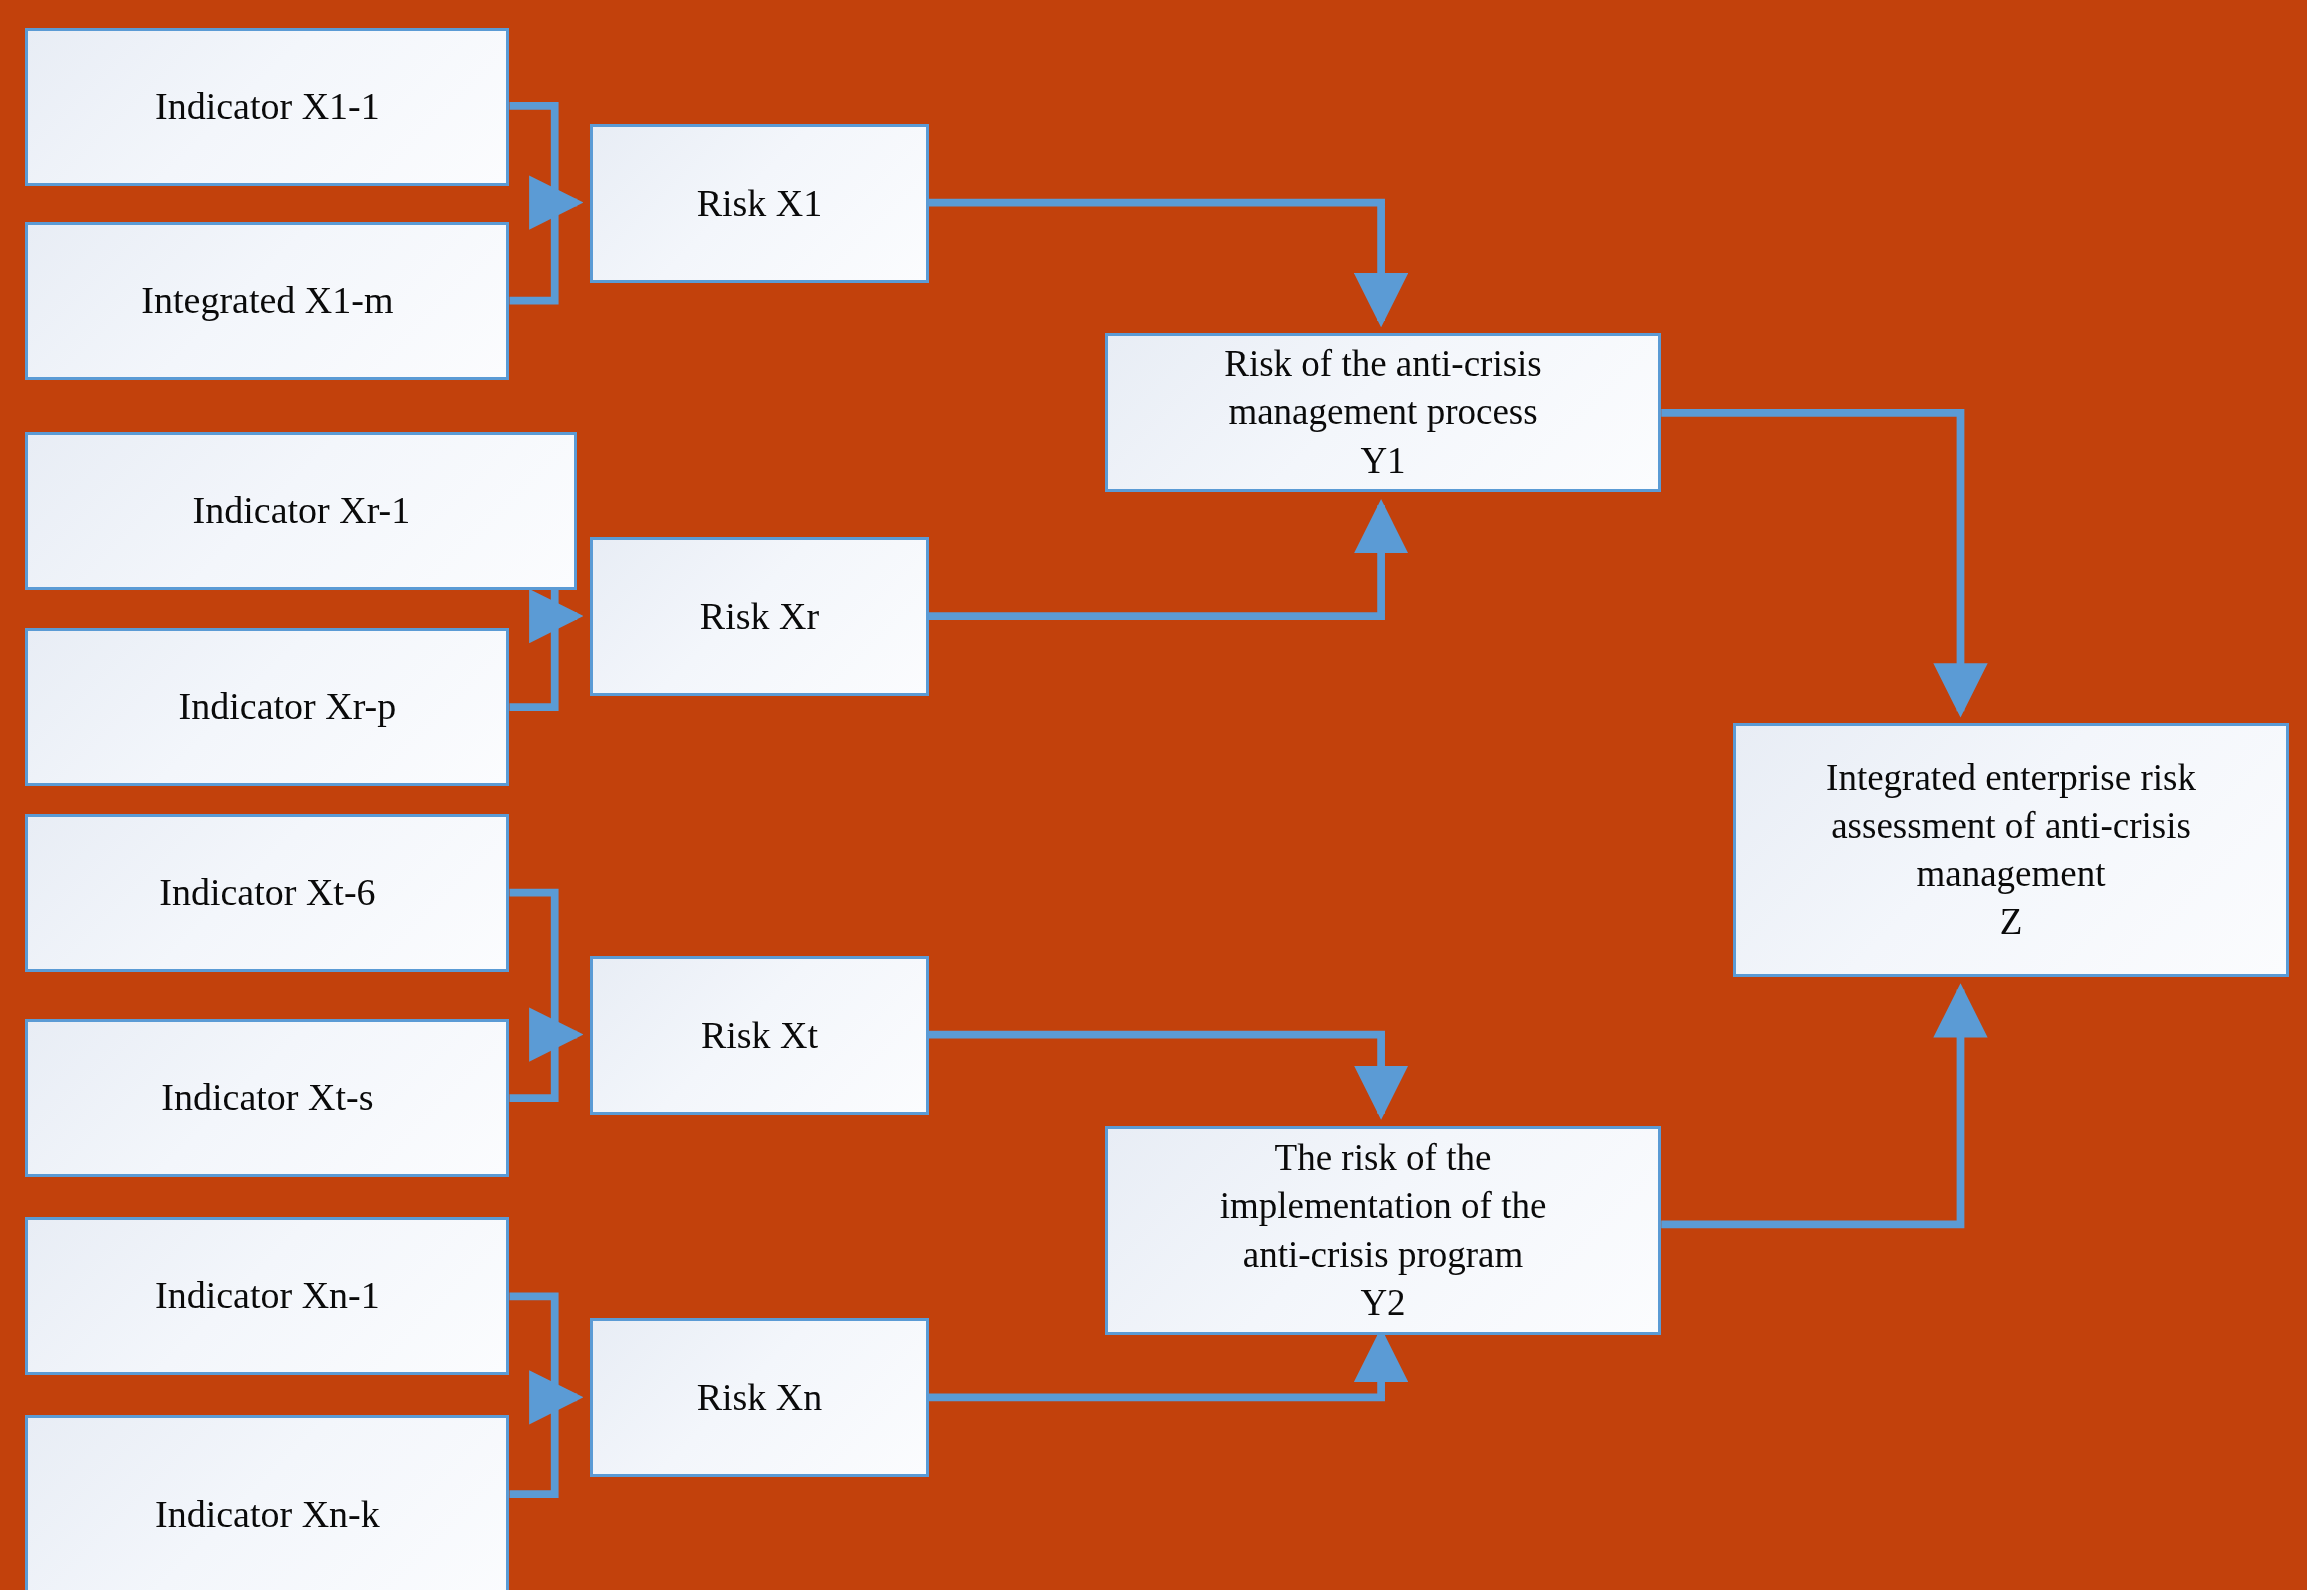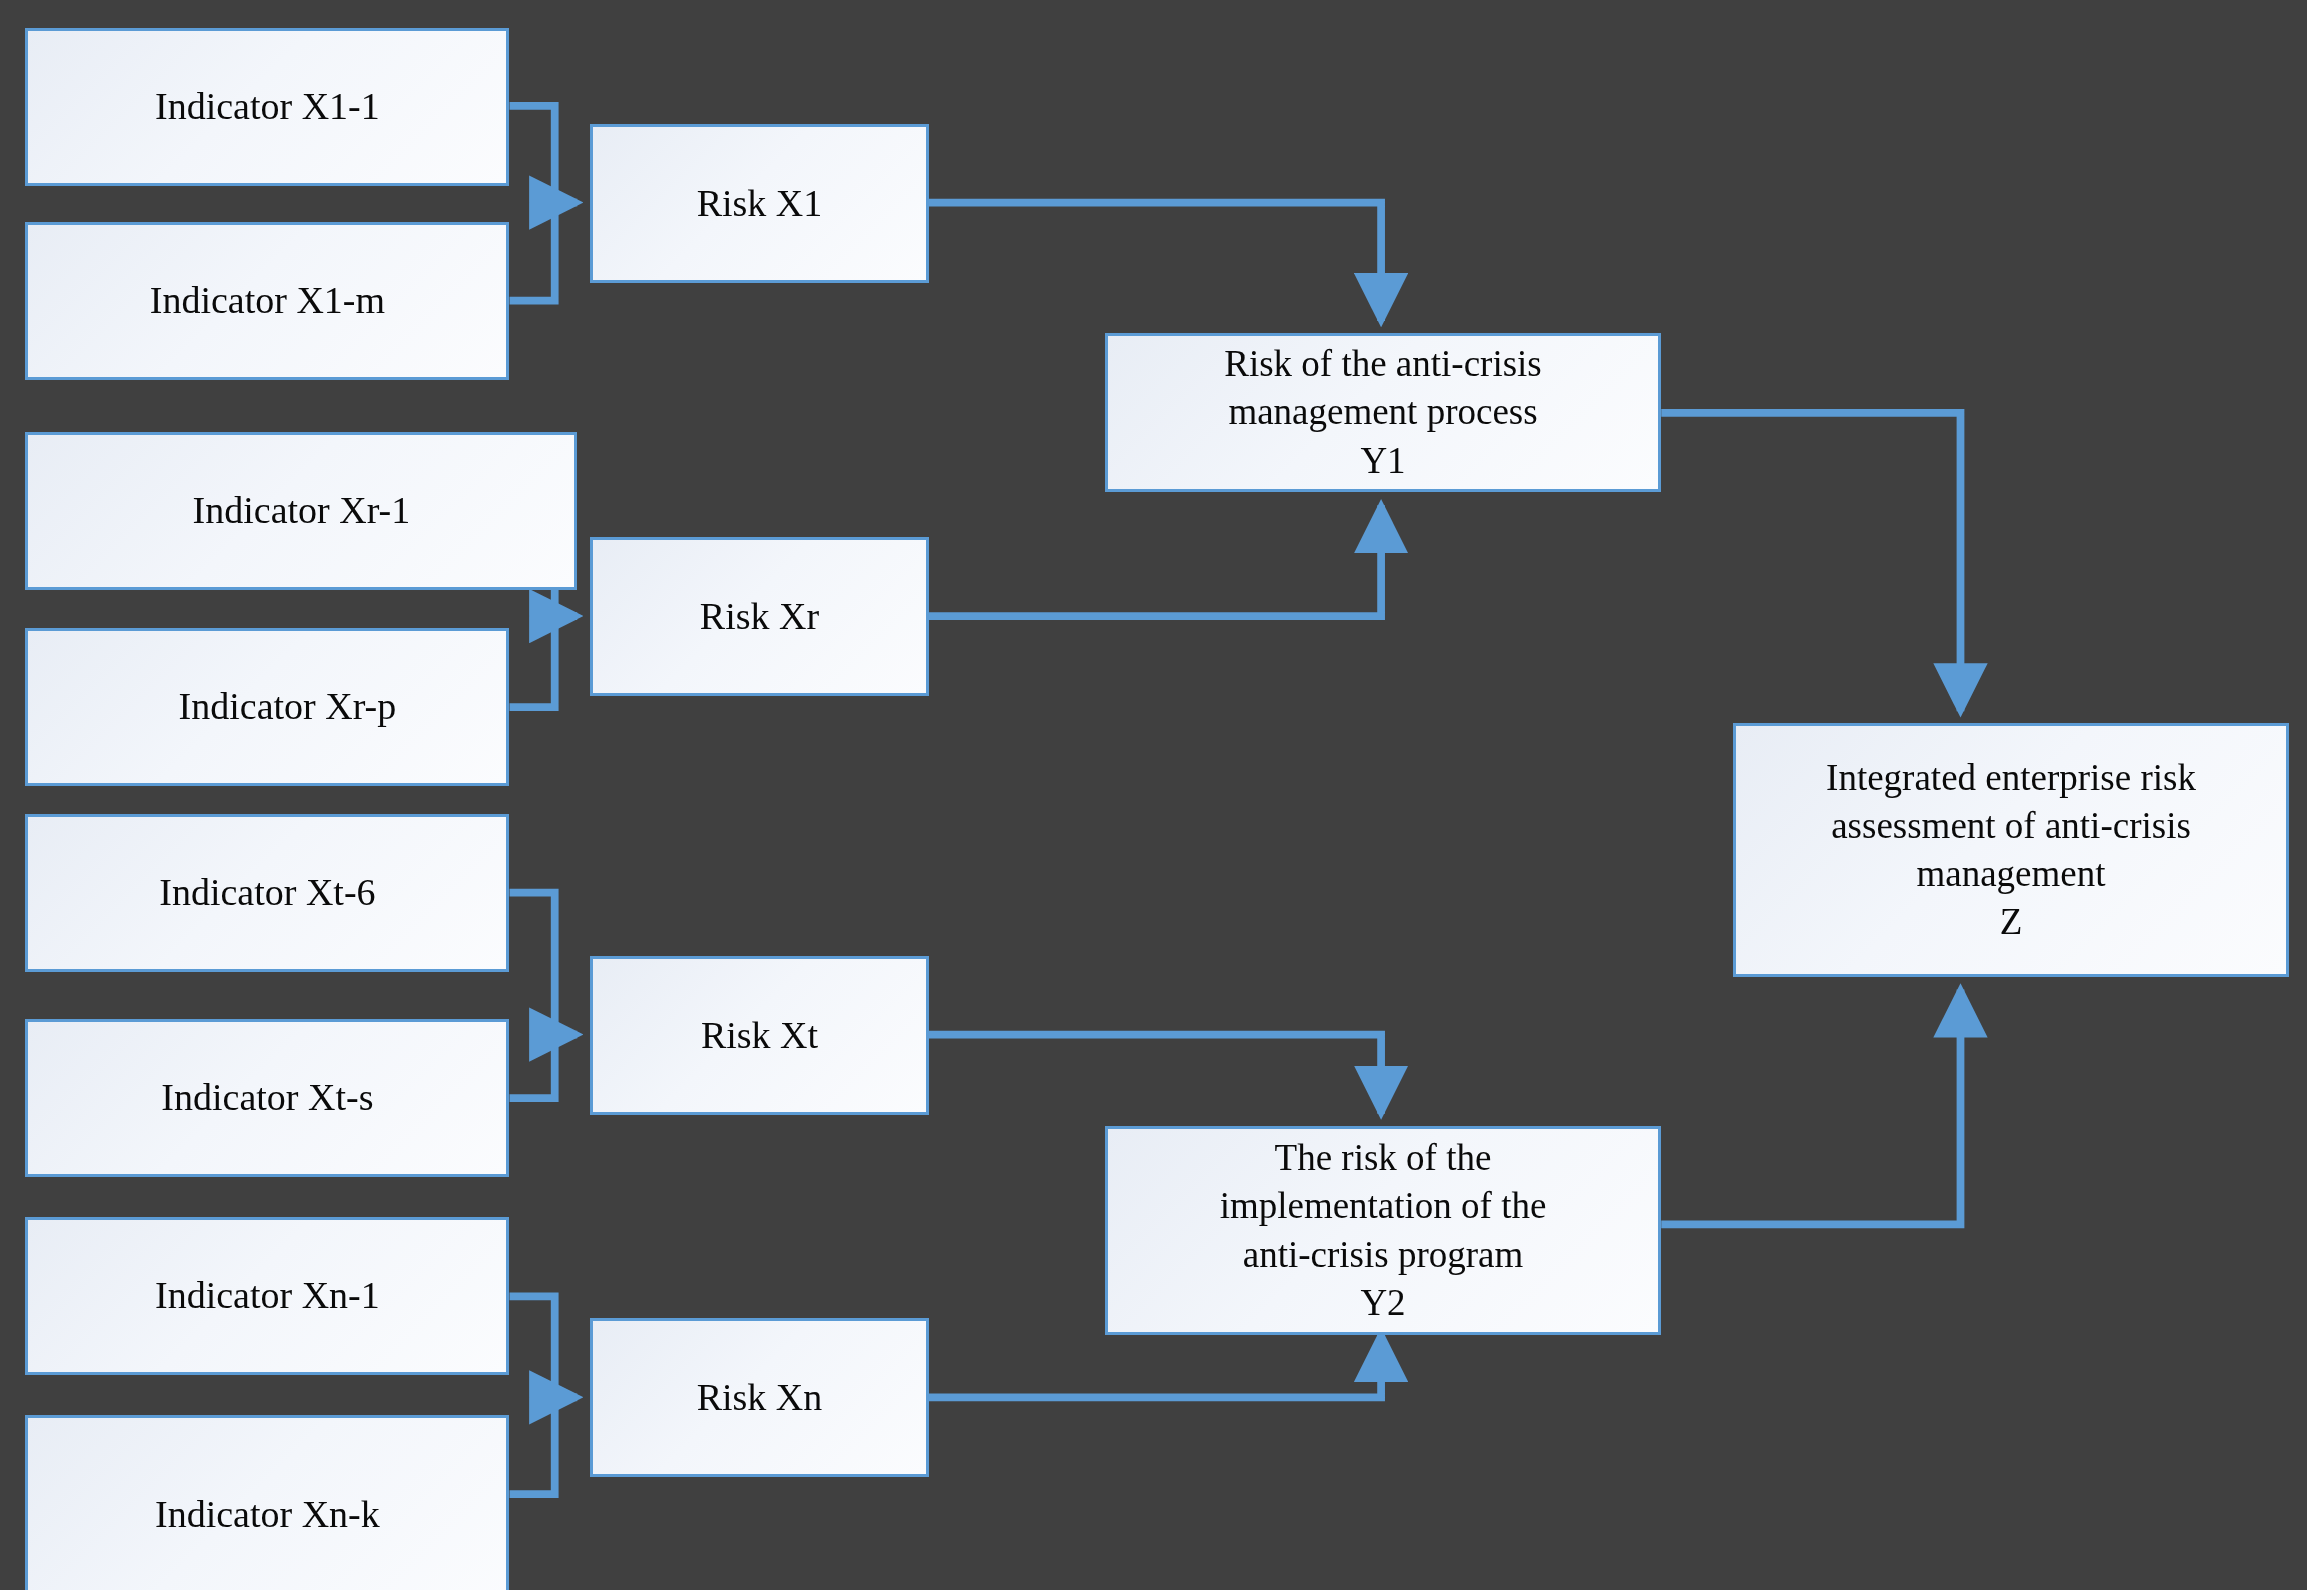--- a/index.html
+++ b/index.html
@@ -4,21 +4,21 @@
 <style>
   html, body {
     margin: 0;
     padding: 0;
     background: #ffffff;
   }
   #diagram-root {
     position: relative;
     width: 2307px;
     height: 1590px;
-    background: #404040;
+    background: #c2410c;
     overflow: hidden;
     font-family: "Liberation Serif", "DejaVu Serif", serif;
   }
   #edge-layer {
     position: absolute;
     left: 0; top: 0;
     width: 2307px;
     height: 1590px;
     pointer-events: none;
   }
@@ -98,21 +98,21 @@
       <path d="M 2354,1735 L 2778,1735 L 2778,1402" marker-end="url(#ah-up)"></path>
 
     </g>
   </svg>
 
   <div class="node indicator" style="left:25.4px; top:27.5px; width:484px; height:158px;">
     <span class="label">Indicator X1-1</span>
   </div>
 
   <div class="node indicator" style="left:25.4px; top:222px; width:484px; height:158px;">
-    <span class="label">Indicator X1-m</span>
+    <span class="label">Integrated X1-m</span>
   </div>
 
   <div class="node indicator" style="left:25.4px; top:423px; width:552px; height:158px;margin-top:9px;">
     <span class="label">Indicator Xr-1</span>
   </div>
 
   <div class="node indicator" style="left:25.4px; top:628px; width:484px; height:158px;padding-left:40px;">
     <span class="label">Indicator Xr-p</span>
   </div>
 

